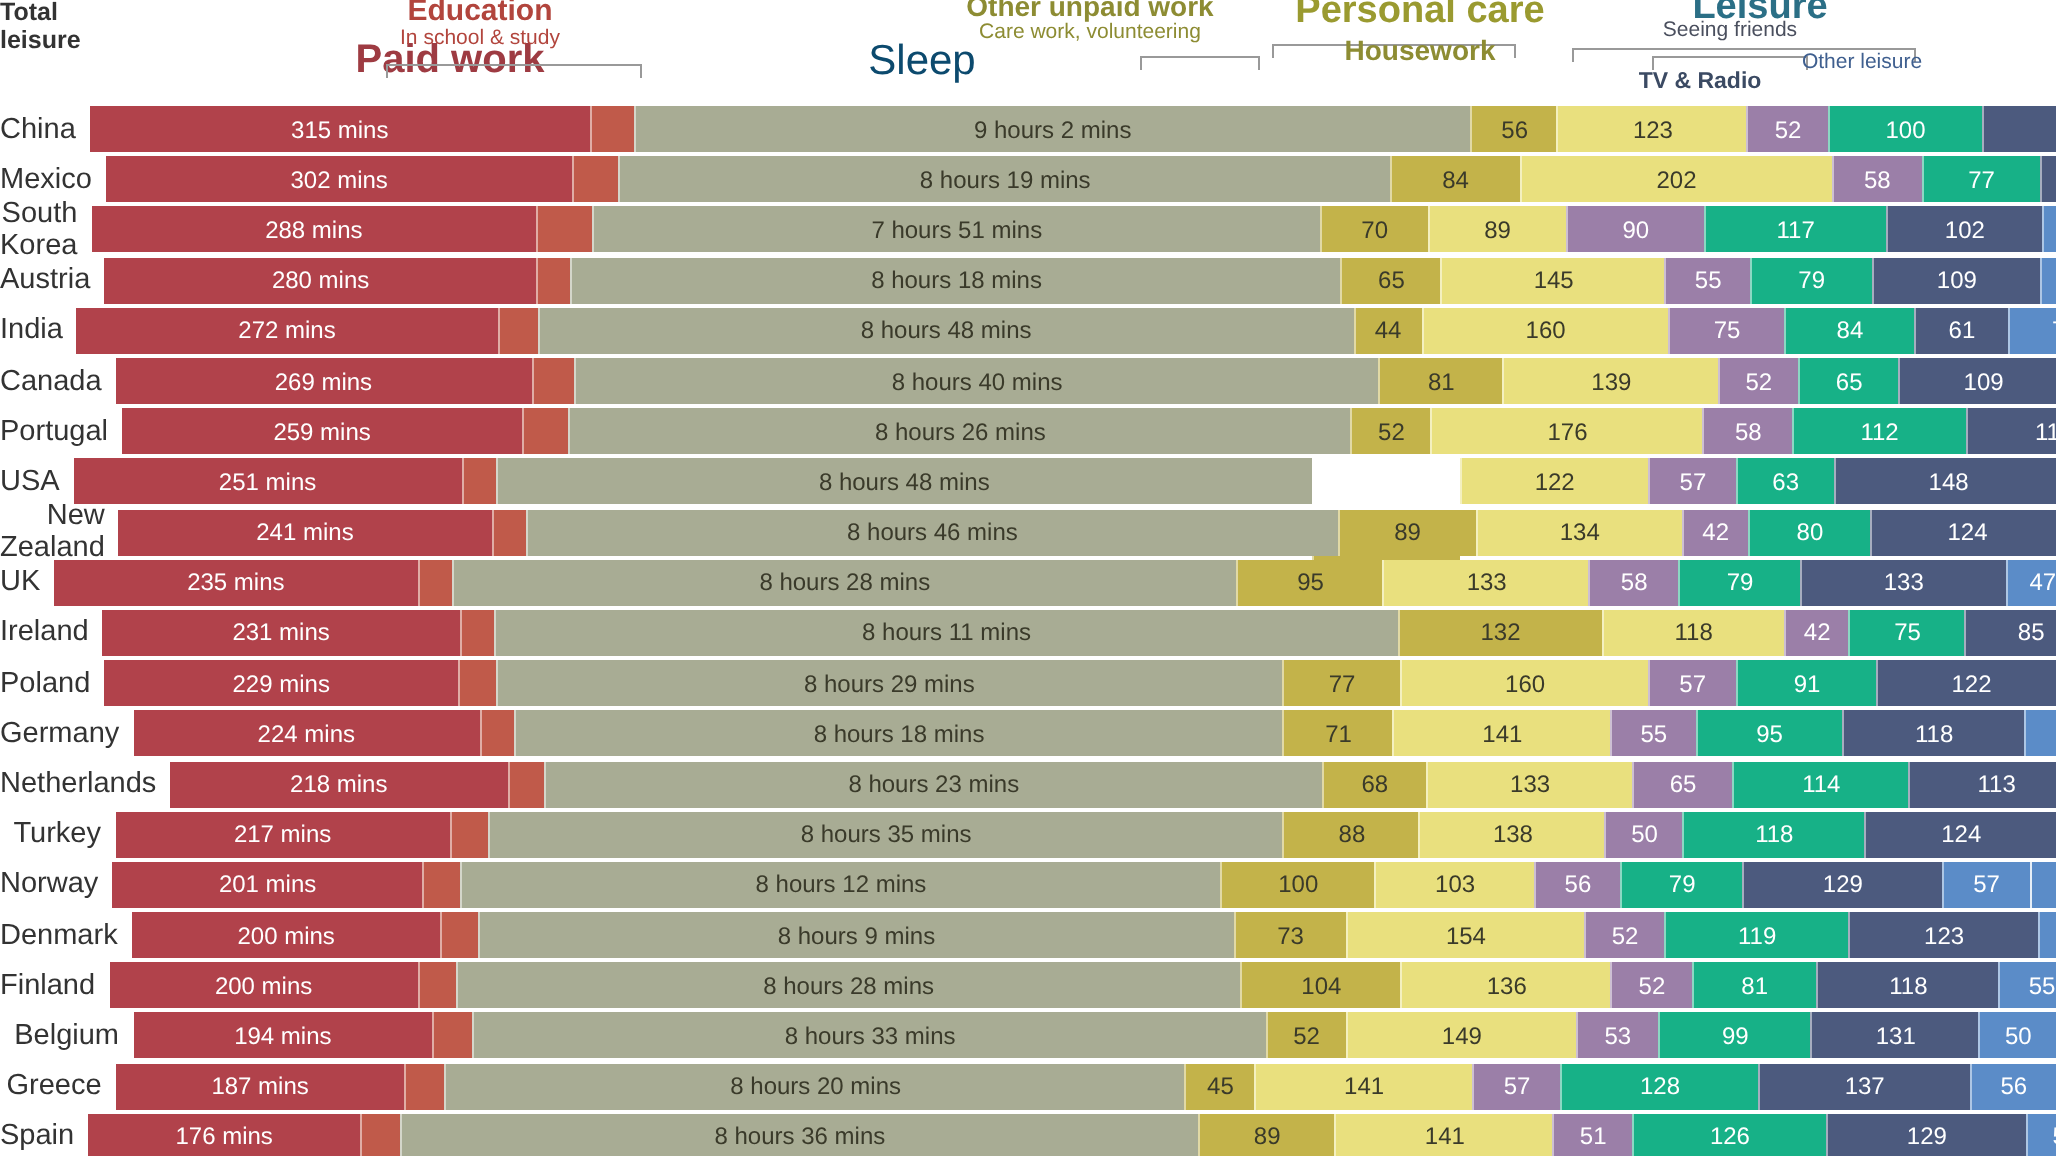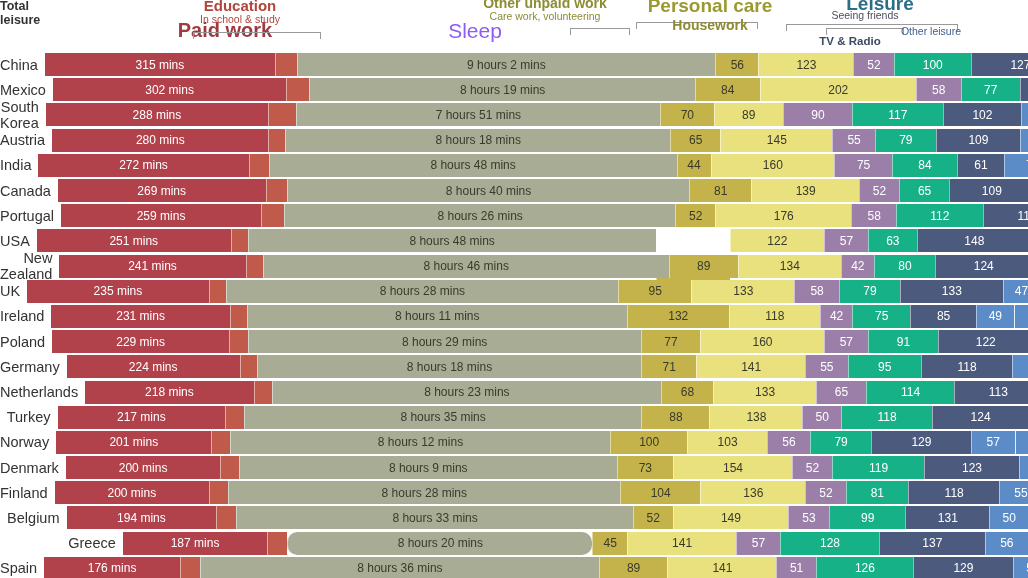--- a/index.html
+++ b/index.html
@@ -14,21 +14,21 @@
   
   .hdr{position:absolute;text-align:center;line-height:1.05;}
   .hdr .big{font-size:19px;}
   .hdr .sub{font-size:10.5px;}
 
   .hdr-paid{left:130px;top:20px;width:190px;color:#9e3b42;font-weight:bold;}
   .hdr-paid .big{font-size:20px;}
   .hdr-edu{left:160px;top:-2px;width:160px;color:#b2453d;font-weight:bold;}
   .hdr-edu .big{font-size:15px;}
   .hdr-edu .sub{font-weight:normal;font-size:10.5px;}
-  .hdr-sleep{left:390px;top:20px;width:170px;color:#8b5cf6;}
+  .hdr-sleep{left:376px;top:20px;width:170px;color:#0c4a6e;}
   .hdr-sleep .big{font-size:21px;}
   .hdr-other{left:430px;top:-4px;width:230px;color:#8d8c33;font-weight:bold;}
   .hdr-other .big{font-size:14px;}
   .hdr-other .sub{font-weight:normal;font-size:10.5px;color:#8d8c33;}
   .hdr-personal{left:630px;top:-4px;width:160px;color:#9a9a30;font-weight:bold;font-size:14px;}
   .hdr-house{left:650px;top:18px;width:120px;color:#8d8c33;font-weight:bold;}
   .hdr-house .big{font-size:14px;}
   .hdr-house .sub{font-size:11px;font-weight:bold;margin-top:21px;}
   .hdr-seeing{left:820px;top:10px;width:90px;color:#4a4f5e;font-size:10.5px;line-height:1.05;}
   .hdr-tv{left:800px;top:35px;width:100px;color:#3b4a63;font-weight:bold;font-size:11.5px;}
@@ -108,21 +108,21 @@
 </div>
 <div class="hdr-total">
   <div>Total leisure</div>
 </div>
 
 <div id="rows" style="position: absolute;">
       <div class="total" style="position: absolute; left: 956px; top: 3px; height: 20px;">228 mins</div>
       <div class="row">
         <div class="ctry">China</div>
         <div class="bar">
-          <div class="seg" style="width: 230px; background: rgb(177, 66, 75);">315 mins</div>
+          <div class="seg" style="width: 250px; background: rgb(177, 66, 75);">315 mins</div>
           <div class="seg" style="width: 21.63px; background: rgb(192, 90, 74); border-left: 1px solid rgba(255, 255, 255, 0.5);"></div>
           <div class="seg dark" style="width: 418.695px; background: rgb(168, 172, 148); border-left: 1px solid rgba(255, 255, 255, 0.5);">9 hours 2 mins</div>
           <div class="seg dark" style="width: 43.26px; background: rgb(195, 179, 74); border-left: 1px solid rgba(255, 255, 255, 0.5);">56</div>
           <div class="seg dark" style="width: 95.0175px; background: rgb(233, 224, 126); border-left: 1px solid rgba(255, 255, 255, 0.5);">123</div>
           <div class="seg" style="width: 40.17px; background: rgb(155, 127, 168); border-left: 1px solid rgba(255, 255, 255, 0.5);">52</div>
           <div class="seg" style="width: 77.25px; background: rgb(23, 177, 135); border-left: 1px solid rgba(255, 255, 255, 0.5);">100</div>
           <div class="seg" style="width: 98.1075px; background: rgb(76, 90, 126); border-left: 1px solid rgba(255, 255, 255, 0.5);">127</div>
         </div>
       </div>
       <div class="total" style="position: absolute; left: 956px; top: 28.2px; height: 20px;">172 mins</div>
@@ -254,21 +254,21 @@
           <div class="seg" style="width: 102.742px; background: rgb(76, 90, 126); border-left: 1px solid rgba(255, 255, 255, 0.5);">133</div>
           <div class="seg" style="width: 36.3075px; background: rgb(91, 140, 200); border-left: 1px solid rgba(255, 255, 255, 0.5);">47</div>
         </div>
       </div>
       <div class="total" style="position: absolute; left: 956px; top: 255px; height: 20px;">312 mins</div>
       <div class="row">
         <div class="ctry">Ireland</div>
         <div class="bar">
           <div class="seg" style="width: 178.447px; background: rgb(177, 66, 75);">231 mins</div>
           <div class="seg" style="width: 16.995px; background: rgb(192, 90, 74); border-left: 1px solid rgba(255, 255, 255, 0.5);"></div>
-          <div class="seg dark" style="width: 380px; background: rgb(168, 172, 148); border-left: 1px solid rgba(255, 255, 255, 0.5);">8 hours 11 mins</div>
+          <div class="seg dark" style="width: 452px; background: rgb(168, 172, 148); border-left: 1px solid rgba(255, 255, 255, 0.5);">8 hours 11 mins</div>
           <div class="seg dark" style="width: 101.97px; background: rgb(195, 179, 74); border-left: 1px solid rgba(255, 255, 255, 0.5);">132</div>
           <div class="seg dark" style="width: 91.155px; background: rgb(233, 224, 126); border-left: 1px solid rgba(255, 255, 255, 0.5);">118</div>
           <div class="seg" style="width: 32.445px; background: rgb(155, 127, 168); border-left: 1px solid rgba(255, 255, 255, 0.5);">42</div>
           <div class="seg" style="width: 57.9375px; background: rgb(23, 177, 135); border-left: 1px solid rgba(255, 255, 255, 0.5);">75</div>
           <div class="seg" style="width: 65.6625px; background: rgb(76, 90, 126); border-left: 1px solid rgba(255, 255, 255, 0.5);">85</div>
           <div class="seg" style="width: 37.8525px; background: rgb(91, 140, 200); border-left: 1px solid rgba(255, 255, 255, 0.5);">49</div>
           <div class="seg" style="width: 137.505px; background: rgb(91, 140, 200); border-left: 1px solid rgba(255, 255, 255, 0.85);">178</div>
         </div>
       </div>
       <div class="total" style="position: absolute; left: 956px; top: 280.2px; height: 20px;">286 mins</div>
@@ -388,21 +388,21 @@
           <div class="seg" style="width: 84px; background: rgb(76, 90, 126); border-left: 1px solid rgba(255, 255, 255, 0.5);">131</div>
           <div class="seg" style="width: 38.625px; background: rgb(91, 140, 200); border-left: 1px solid rgba(255, 255, 255, 0.5);">50</div>
         </div>
       </div>
       <div class="total" style="position: absolute; left: 956px; top: 481.8px; height: 20px;">341 mins</div>
       <div class="row">
         <div class="ctry">Greece</div>
         <div class="bar">
           <div class="seg" style="width: 144.457px; background: rgb(177, 66, 75);">187 mins</div>
           <div class="seg" style="width: 20.085px; background: rgb(192, 90, 74); border-left: 1px solid rgba(255, 255, 255, 0.5);"></div>
-          <div class="seg dark" style="width: 305px; background: rgb(168, 172, 148); border-left: 1px solid rgba(255, 255, 255, 0.5); border-radius: 10px;">8 hours 20 mins</div>
+          <div class="seg dark" style="width: 370px; background: rgb(168, 172, 148); border-left: 1px solid rgba(255, 255, 255, 0.5);">8 hours 20 mins</div>
           <div class="seg dark" style="width: 34.7625px; background: rgb(195, 179, 74); border-left: 1px solid rgba(255, 255, 255, 0.5);">45</div>
           <div class="seg dark" style="width: 108.922px; background: rgb(233, 224, 126); border-left: 1px solid rgba(255, 255, 255, 0.5);">141</div>
           <div class="seg" style="width: 44.0325px; background: rgb(155, 127, 168); border-left: 1px solid rgba(255, 255, 255, 0.5);">57</div>
           <div class="seg" style="width: 98.88px; background: rgb(23, 177, 135); border-left: 1px solid rgba(255, 255, 255, 0.5);">128</div>
           <div class="seg" style="width: 105.832px; background: rgb(76, 90, 126); border-left: 1px solid rgba(255, 255, 255, 0.5);">137</div>
           <div class="seg" style="width: 43.26px; background: rgb(91, 140, 200); border-left: 1px solid rgba(255, 255, 255, 0.5);">56</div>
         </div>
       </div>
       <div class="total" style="position: absolute; left: 956px; top: 507px; height: 20px;">316 mins</div>
       <div class="row">

